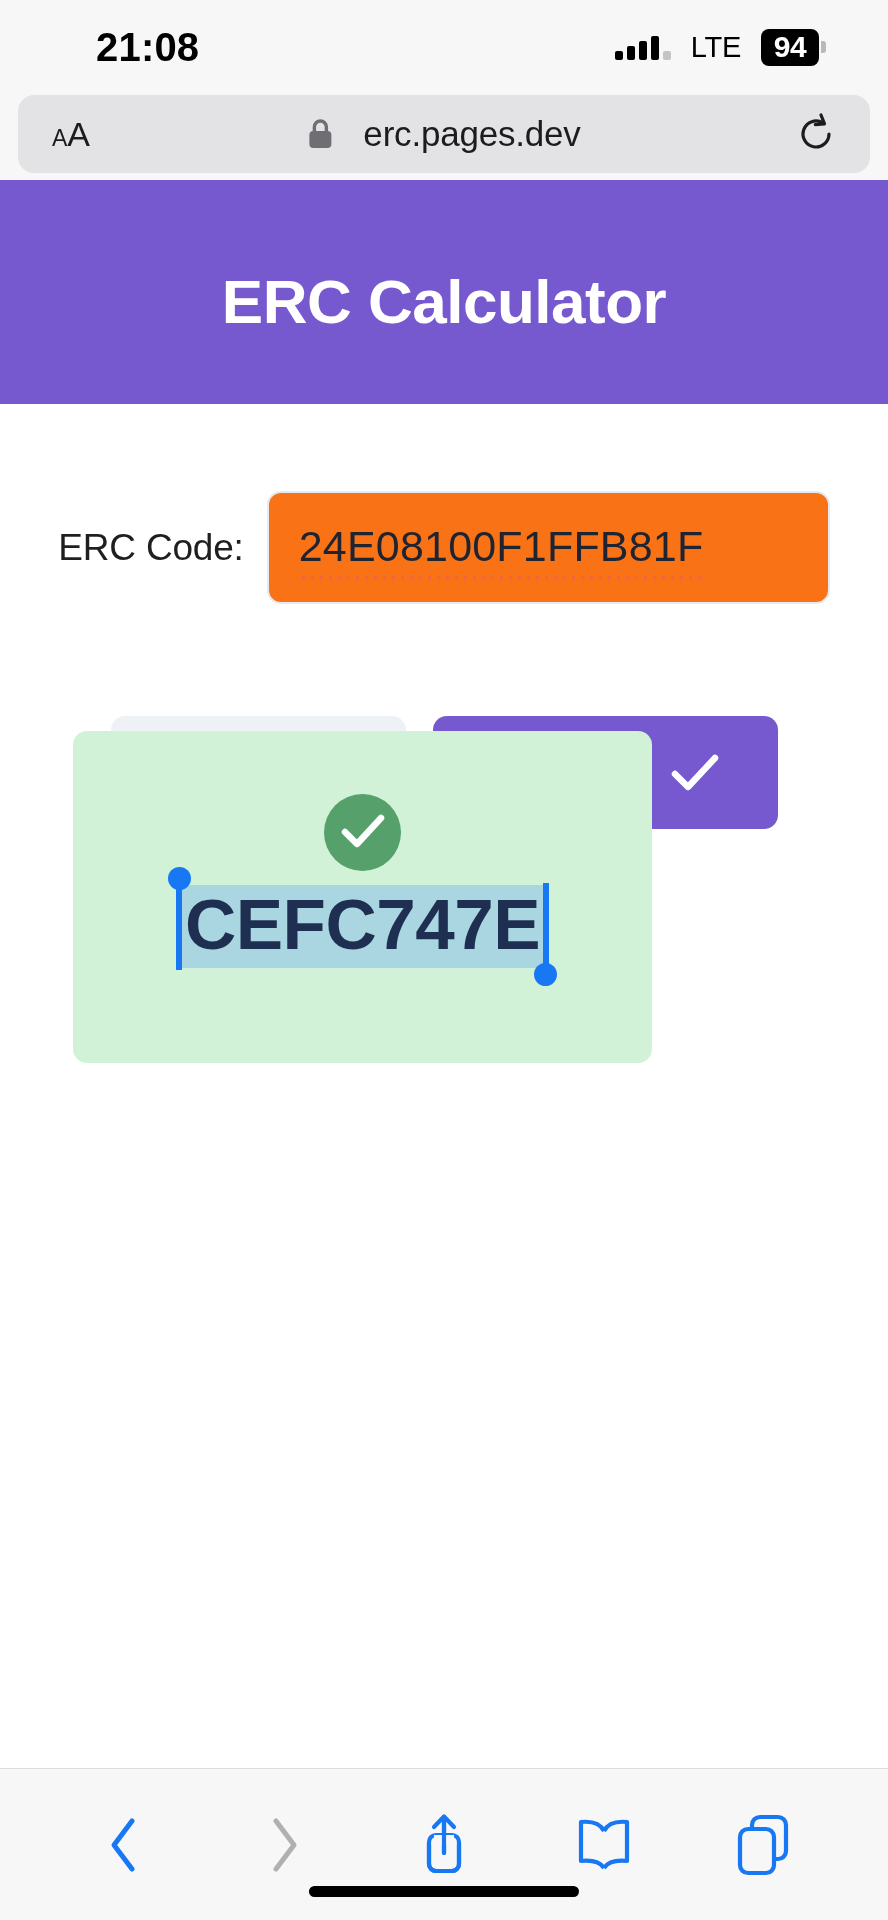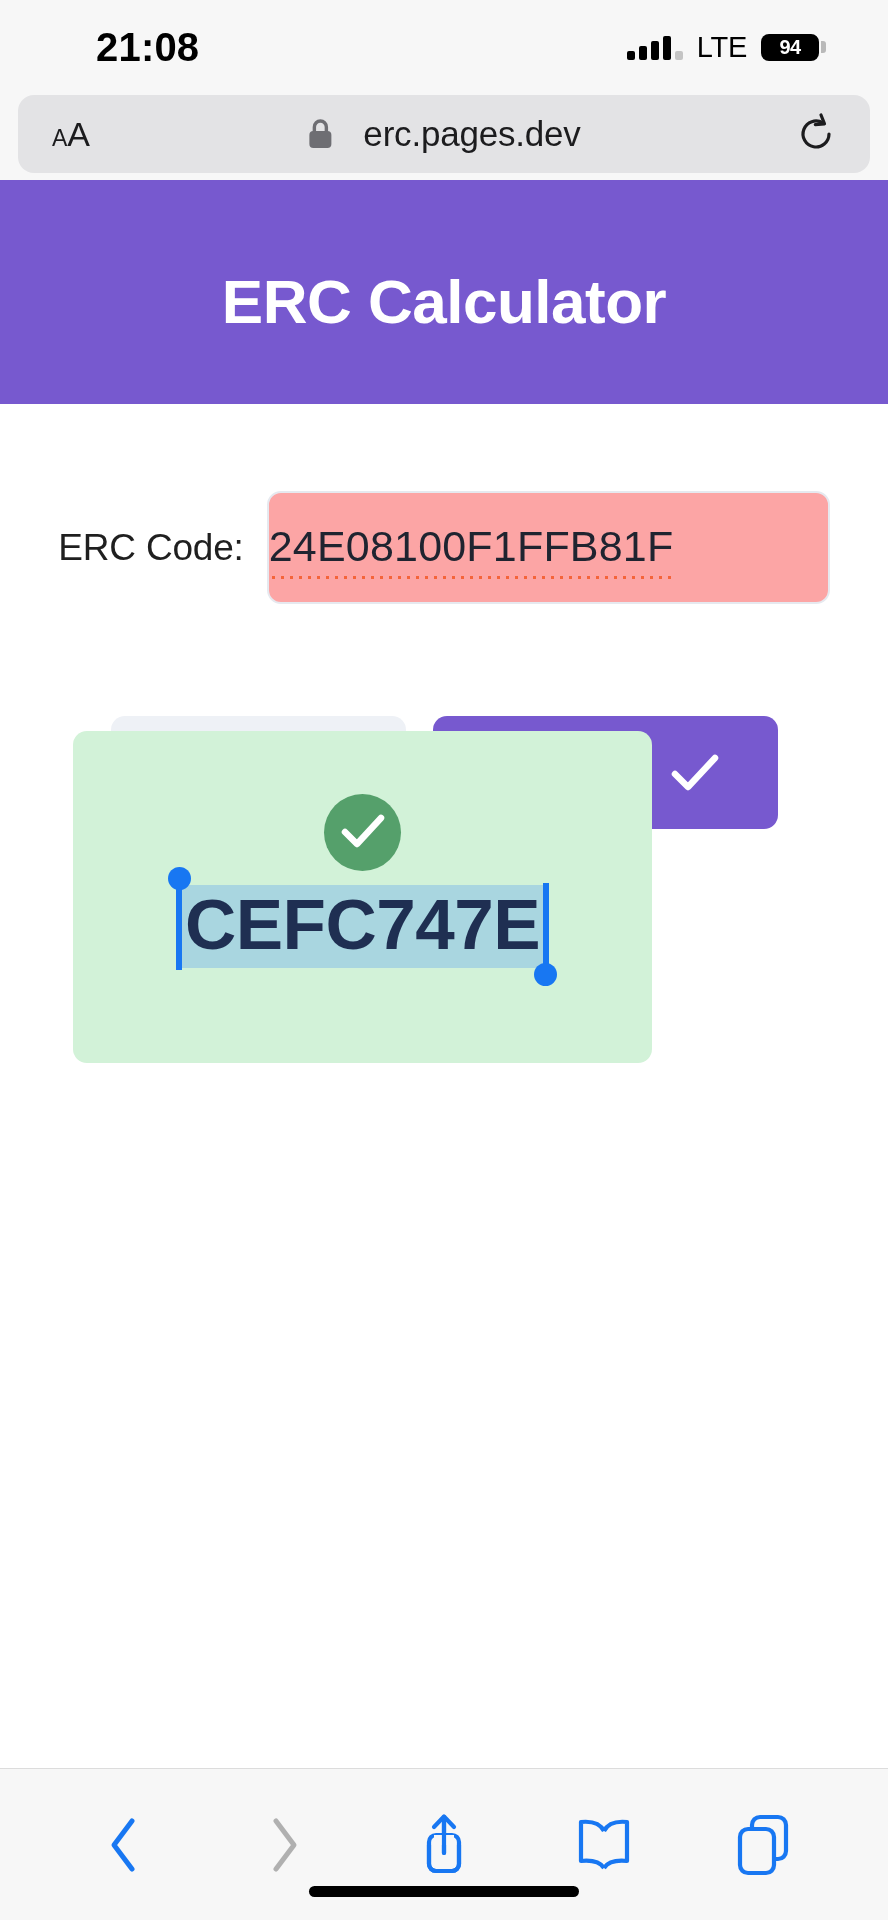--- a/index.html
+++ b/index.html
@@ -33,21 +33,21 @@
     font-size: 40px;
     font-weight: 600;
     color: #000;
     letter-spacing: 0.2px;
     line-height: 1;
     margin-top: 6px;
   }
   .status-right {
     display: flex;
     align-items: center;
-    gap: 14px;
+    gap: 20px;
     margin-top: 6px;
   }
   .signal-bars {
     display: flex;
     align-items: flex-end;
     gap: 4px;
     height: 26px;
   }
   .signal-bars i {
     display: block;
@@ -66,21 +66,21 @@
     color: #000;
     letter-spacing: -0.3px;
   }
   .battery-wrap {
     display: flex;
     align-items: center;
   }
   .battery-body {
     background: #000;
     color: #fff;
-    font-size: 20px;
+    font-size: 30px;
     font-weight: 700;
     border-radius: 8px;
     padding: 3px 8px 4px 8px;
     min-width: 42px;
     text-align: center;
     line-height: 1;
     letter-spacing: -0.5px;
   }
   .battery-tip {
     width: 5px;
@@ -177,24 +177,25 @@
   .input-label {
     font-size: 37px;
     color: #1f1f1f;
     letter-spacing: -0.2px;
   }
   .erc-input {
     width: 563px;
     height: 113px;
     border: 2px solid #e6e9ef;
     border-radius: 14px;
-    background: #fca5a5;
+    background: #f97316;
     box-sizing: border-box;
     display: flex;
     align-items: center;
+    padding-left: 30px;
     position: relative;
   }
   .erc-input-value {
     font-size: 43px;
     color: #1f2430;
     letter-spacing: 0.2px;
     position: relative;
     padding-bottom: 3px;
   }
   .erc-input-value::after {

